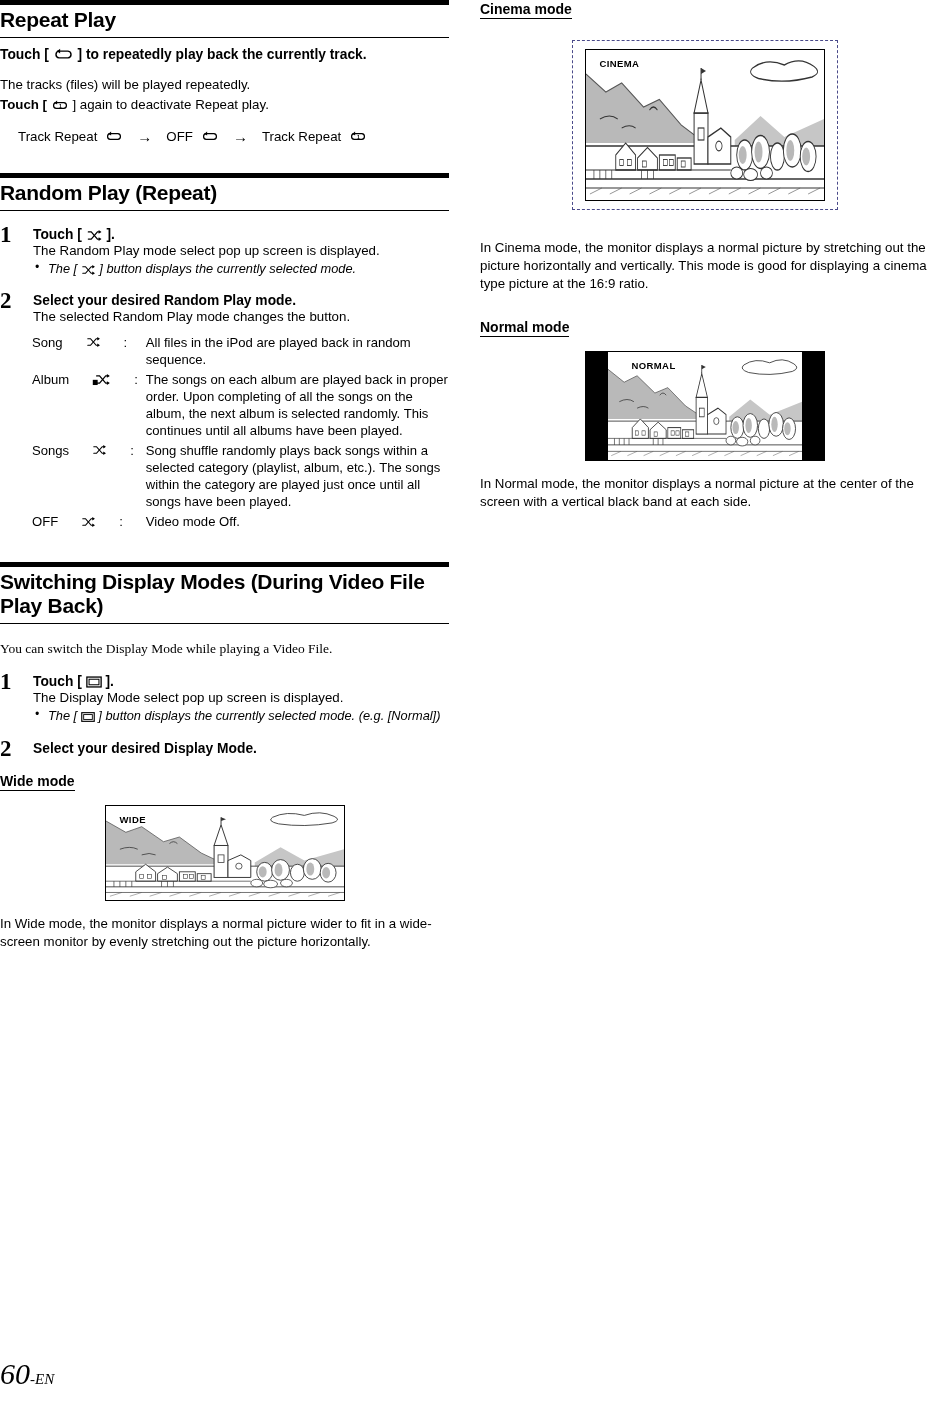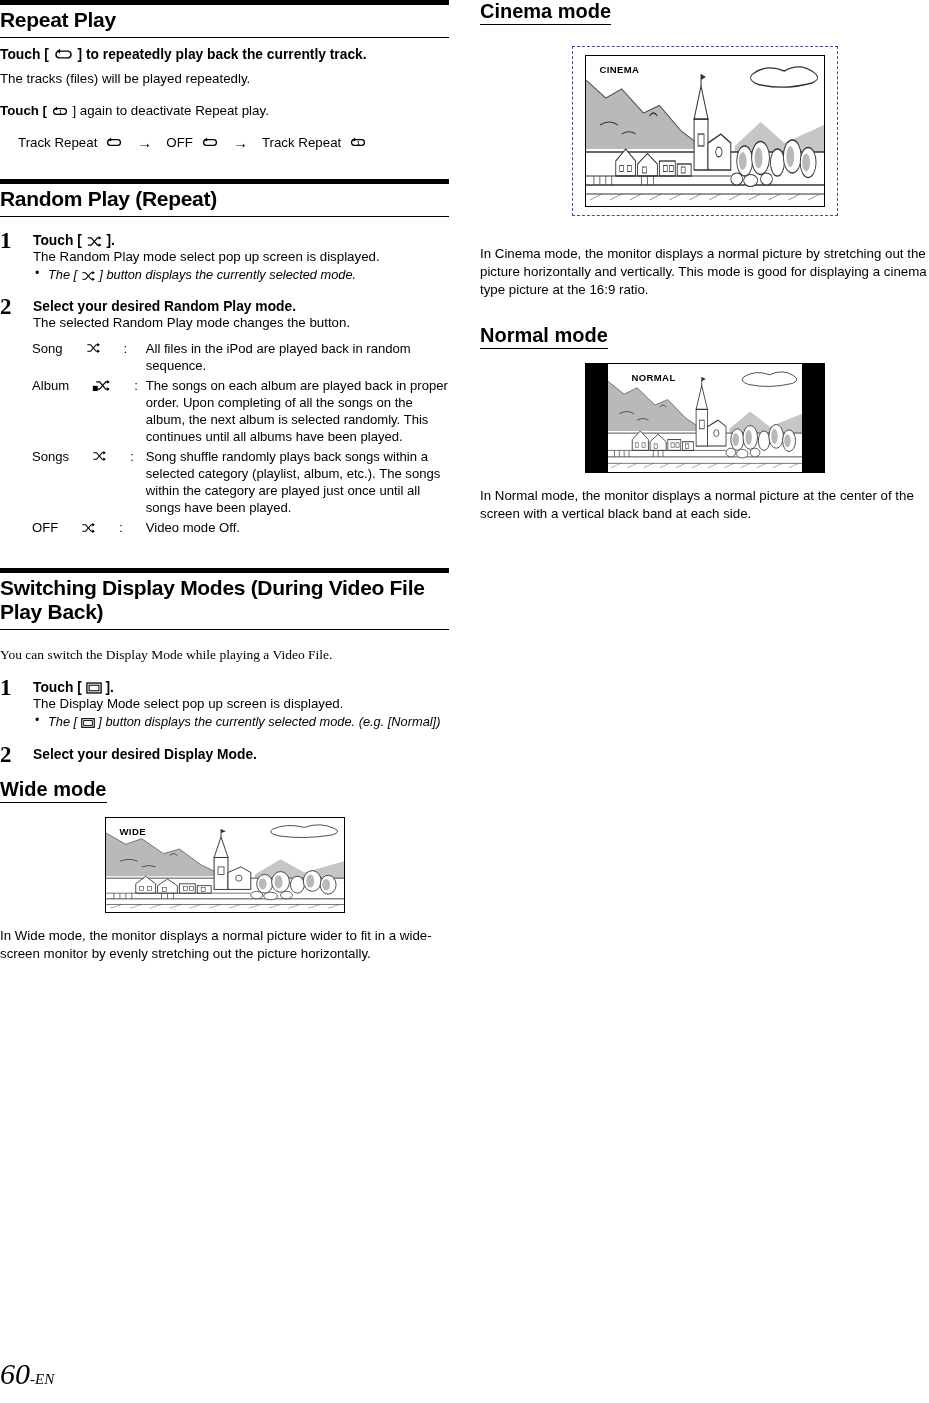--- a/index.html
+++ b/index.html
@@ -81,21 +81,21 @@
   .sideband { position:absolute; top:0; bottom:0; width:22px; background:#000; }
   .sideband.l { left:0; } .sideband.r { right:0; }
   .dashframe {
     position:absolute; left:-14px; right:-14px; top:-10px; bottom:-10px;
     border:1px dashed #4a4a8a;
   }
   .pic { position:absolute; inset:0; overflow:hidden; }
 
   
   .ul-head {
-    font-size:20px; font-weight:bold; display:inline-block;
+    font-size:14px; font-weight:bold; display:inline-block;
     border-bottom:1.6px solid #000; padding-bottom:1px; margin-top:0;
   }
 
   .cap { font-size:13.3px; line-height:1.34; margin-top:14px; }
 
   
   .folio {
     position:absolute; left:0; bottom:12px;
     font-family:"Liberation Serif", serif;
   }
@@ -235,22 +235,22 @@
       <div class="sec-title">Repeat Play</div>
       <div class="rule-thin"></div>
 
       <p class="bold-lead" style="margin-top:8px">
         <span>Touch [</span>
         <svg class="icon ic-repeat">
             <use href="#sym-repeat"></use>
           </svg>
         <span>] to repeatedly play back the currently track.</span>
       </p>
-      <p class="body-txt" style="margin-top:6px">The tracks (files) will be played repeatedly.</p>
-      <p class="body-txt" style="margin-top:14px">
+      <p class="body-txt" style="margin-top:12px">The tracks (files) will be played repeatedly.</p>
+      <p class="body-txt" style="margin-top:2px">
         <span style="font-weight:bold">Touch [</span>
         <svg class="icon ic-repeat-sm">
             <use href="#sym-repeat1"></use>
           </svg>
         <span>] again to deactivate Repeat play.</span>
       </p>
 
       <div class="flow">
         <span>Track Repeat</span>
         <svg class="icon ic-repeat-sm">

